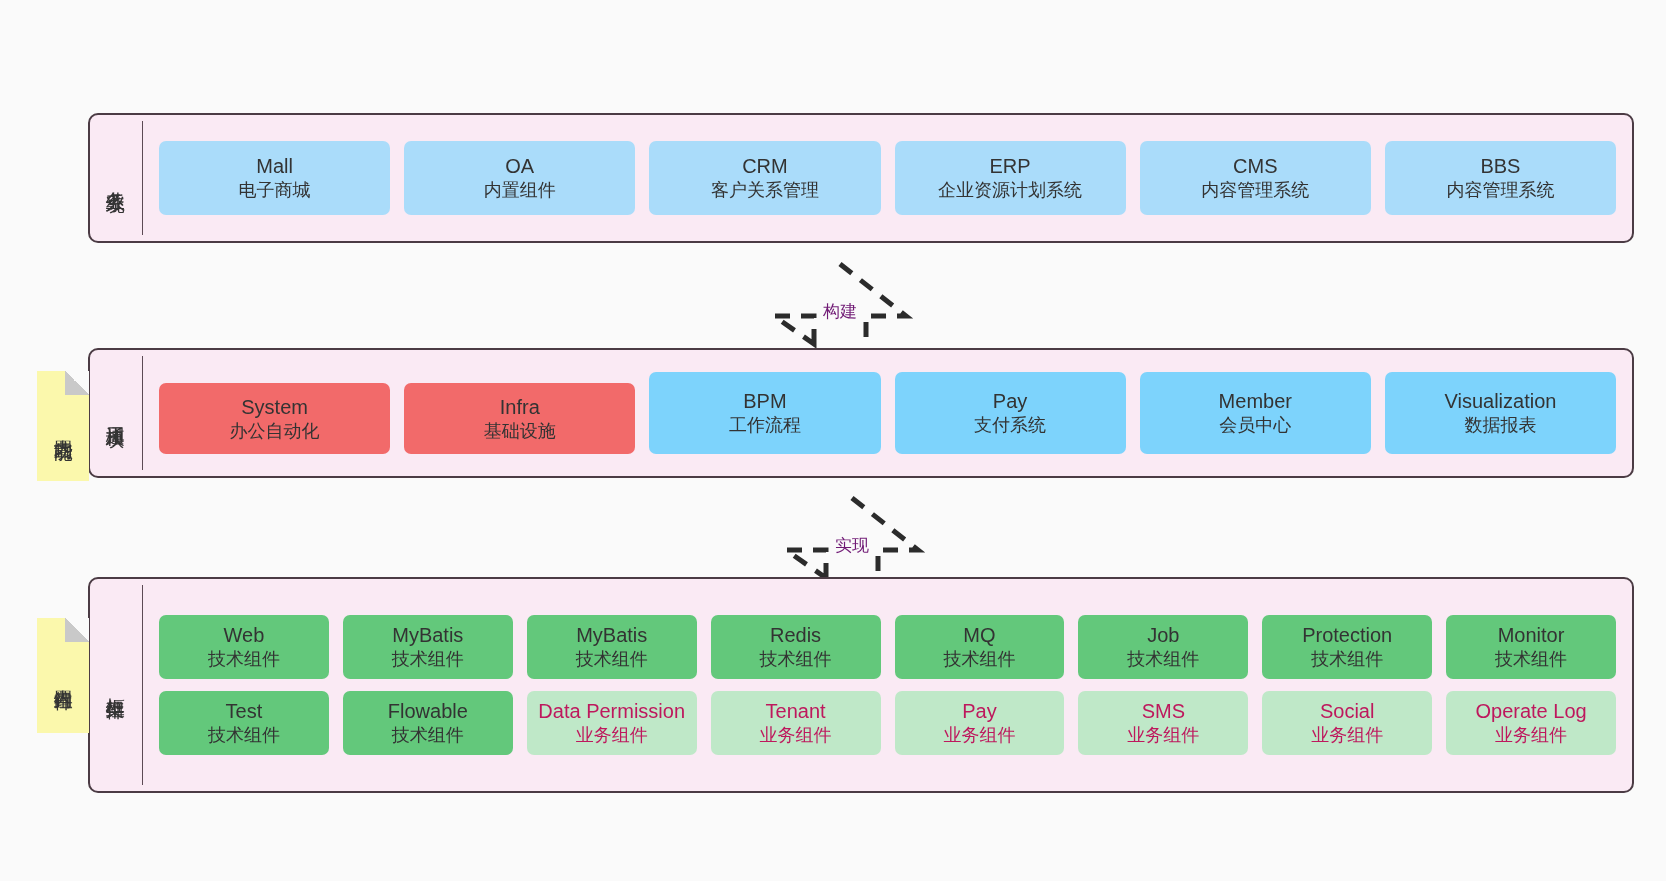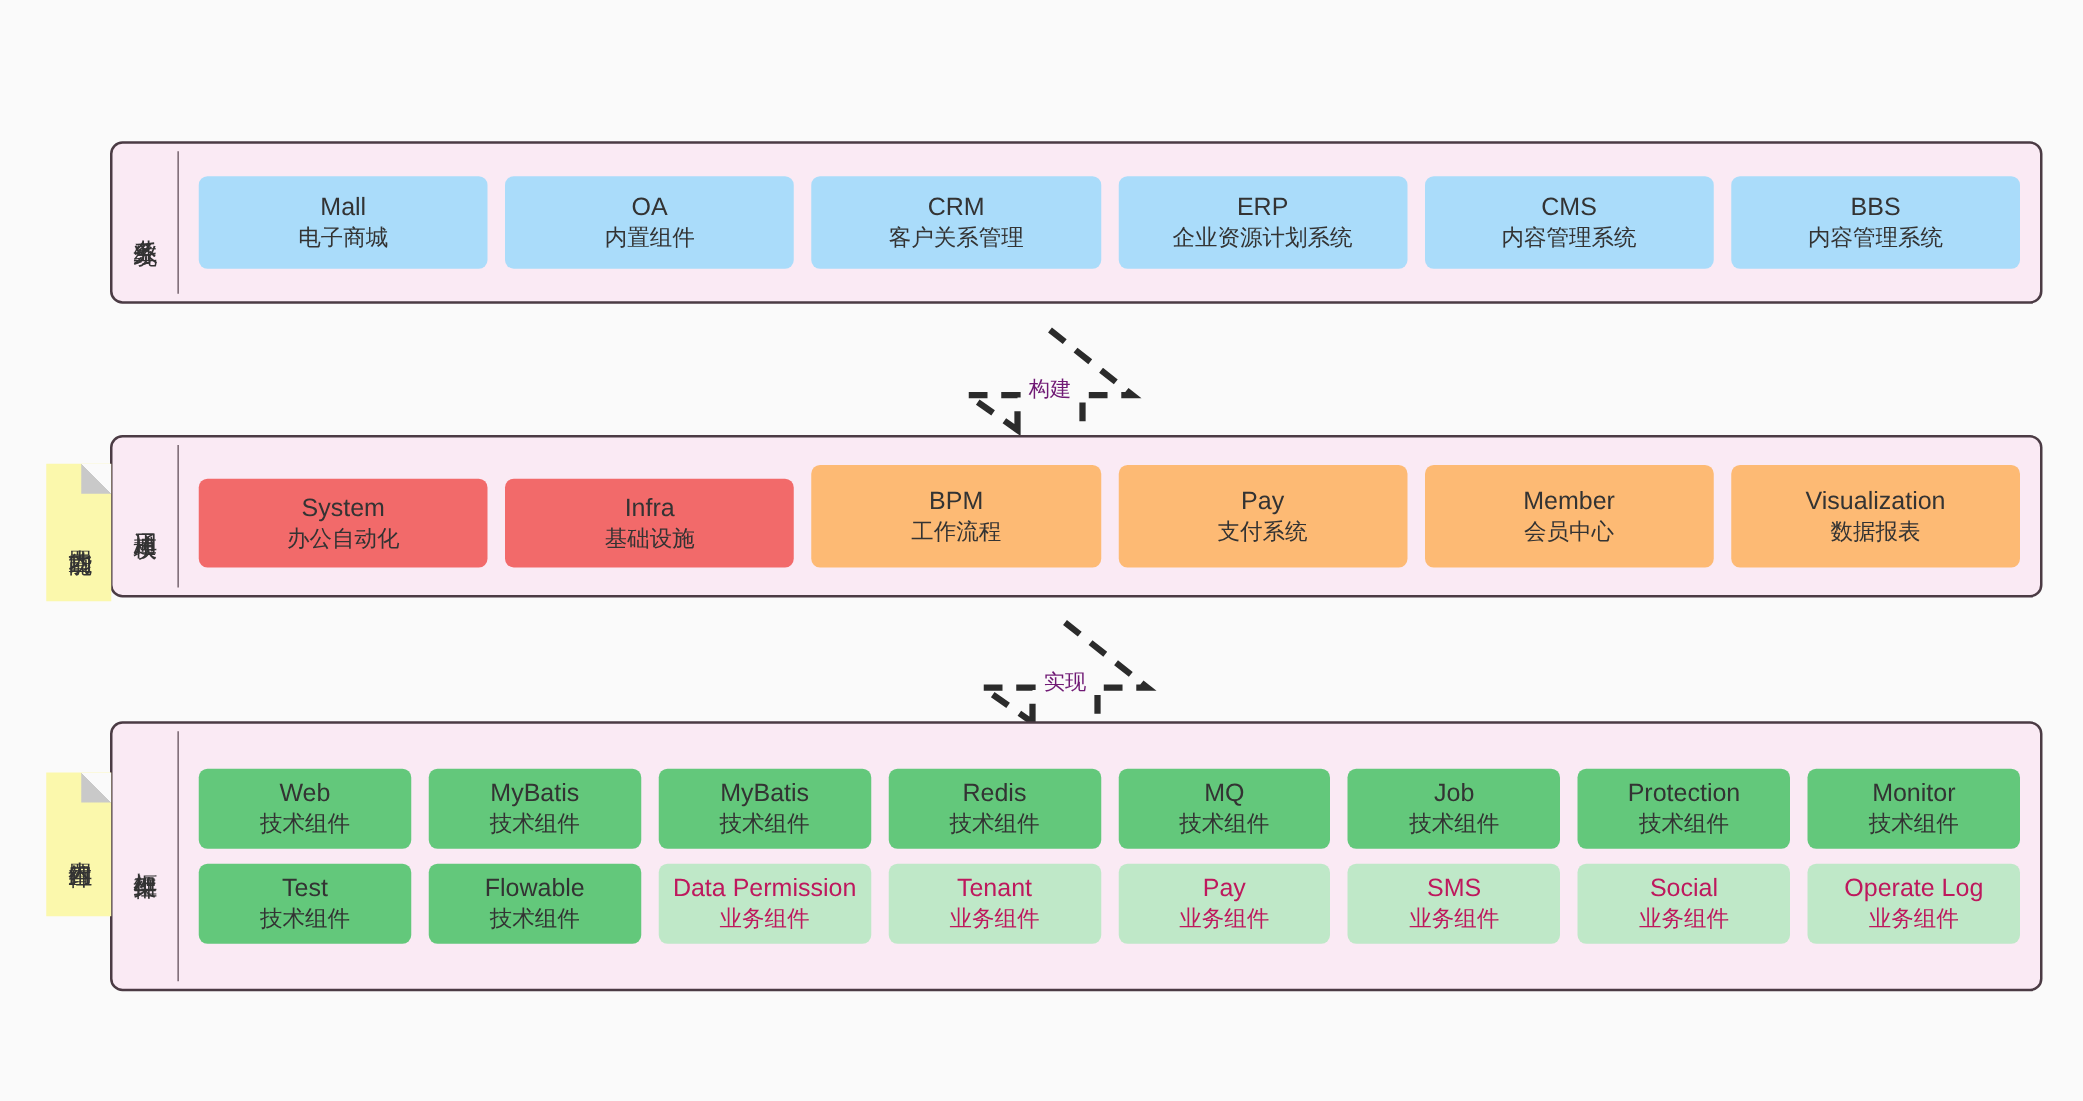--- a/index.html
+++ b/index.html
@@ -70,21 +70,21 @@
     line-height: 1.3;
     box-sizing: border-box;
     padding: 4px 6px;
   }
   .card .t1 { font-size: 20px; }
   .card .t2 { font-size: 18px; }
 
   
   .c-blue        { background: #aadcfa; color: #333333; }
   .c-red         { background: #f26a6a; color: #333333; margin-top: 11px; }
-  .c-pink        { background: #fdba74; color: #333333; }
+  .c-pink        { background: #7dd3fc; color: #333333; }
   .c-green       { background: #63c87b; color: #333333; }
   .c-green-light { background: #bfe8c8; color: #be185d; }
 
   
   #layer-business  { left: 88px;  top: 113px; width: 1546px; height: 130px; }
   #layer-business .card-row { height: 74px; }
 
   #layer-common    { left: 88px;  top: 348px; width: 1546px; height: 130px; }
   #layer-common .card-row { height: 82px; }
 

